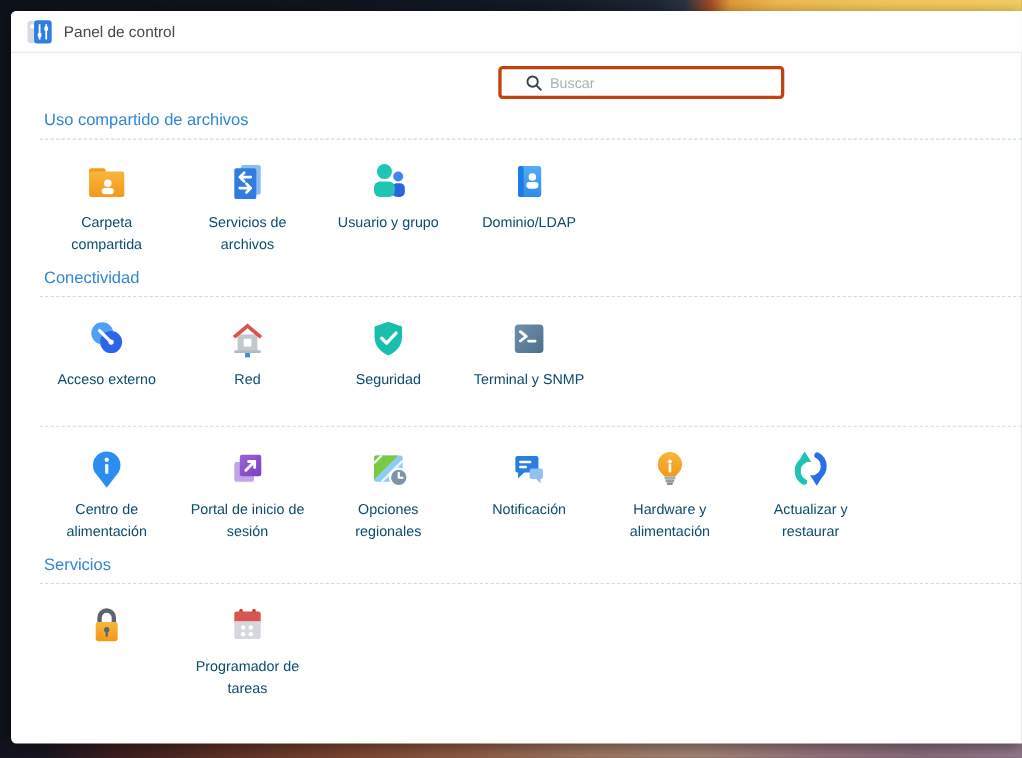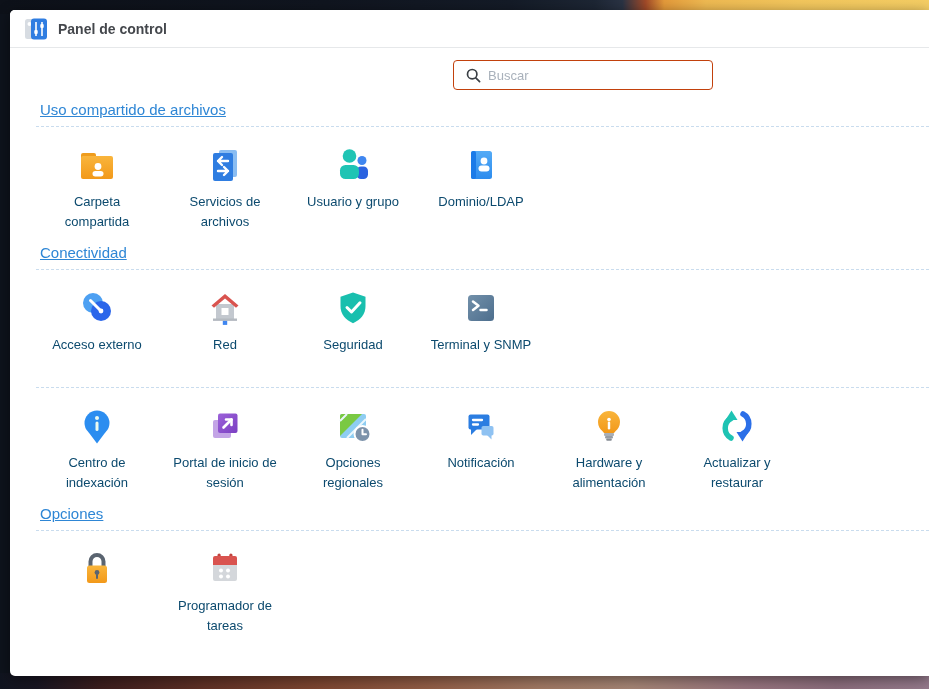--- a/index.html
+++ b/index.html
@@ -28,39 +28,39 @@
     box-shadow: 0 3px 14px rgba(0,0,0,0.45);
     overflow: hidden;
   }
 
   .titlebar {
     height: 38px; display: flex; align-items: center;
     padding-left: 14px; border-bottom: 1px solid #e6e8ea; background: #fff;
   }
   .titlebar .app-ico { width: 24px; height: 24px; flex: 0 0 auto; }
   .titlebar .title {
-    margin-left: 10px; font-size: 14px; font-weight: bold; color: #44474c;
+    margin-left: 10px; font-size: 14px; font-weight: normal; color: #44474c;
   }
 
   .search-row { margin-top: 12px; margin-bottom: 11px; height: 30px; }
   .search-box {
     margin-left: 443px; width: 260px; height: 30px;
-    border: 1px solid #c2410c; border-radius: 4px; background: #fff;
-    display: flex; align-items: center; padding: 0 12px;
+    border: 3px solid #c2410c; border-radius: 4px; background: #fff;
+    display: flex; align-items: center; padding: 0 22px;
   }
   .search-box svg { flex: 0 0 auto; }
   .search-box input {
     border: none; outline: none; flex: 1; margin-left: 7px;
     font-size: 13px; color: #444; font-family: "Liberation Sans", sans-serif;
     background: transparent;
   }
   .search-box input::placeholder { color: #a9b1bb; }
 
   .section-title {
-    margin-left: 30px; font-size: 15px; line-height: 18px; color: #2e86d5; text-decoration: underline;
+    margin-left: 30px; font-size: 15px; line-height: 18px; color: #2e86d5;
   }
   .section-sep {
     margin-left: 26px; margin-top: 7px;
     border-bottom: 1px dashed #c9dcee; height: 1px;
   }
   .items {
     display: flex; flex-wrap: nowrap;
     padding-left: 23px; margin-top: 16px; margin-bottom: 12px;
   }
   .item { width: 128px; flex: 0 0 auto; text-align: center; cursor: pointer; }
@@ -355,21 +355,21 @@
 
   <div class="section">
     <div class="section-sep"></div>
     <div class="items">
   <div class="item">
     <div class="item-icon">
       <svg>
                   <use href="#sym-info-center-icon"></use>
                 </svg>
     </div>
-    <div class="item-label">Centro de indexación</div>
+    <div class="item-label">Centro de alimentación</div>
   </div>
 
   <div class="item">
     <div class="item-icon">
       <svg>
                   <use href="#sym-login-portal-icon"></use>
                 </svg>
     </div>
     <div class="item-label">Portal de inicio de sesión</div>
   </div>
@@ -407,21 +407,21 @@
       <svg>
                   <use href="#sym-update-restore-icon"></use>
                 </svg>
     </div>
     <div class="item-label">Actualizar y restaurar</div>
   </div>
 </div>
   </div>
 
   <div class="section">
-    <div class="section-title">Opciones</div>
+    <div class="section-title">Servicios</div>
     <div class="section-sep"></div>
     <div class="items">
 
   <div class="item">
     <div class="item-icon">
       <svg>
                   <use href="#sym-app-privileges-icon"></use>
                 </svg>
     </div>
   </div>

